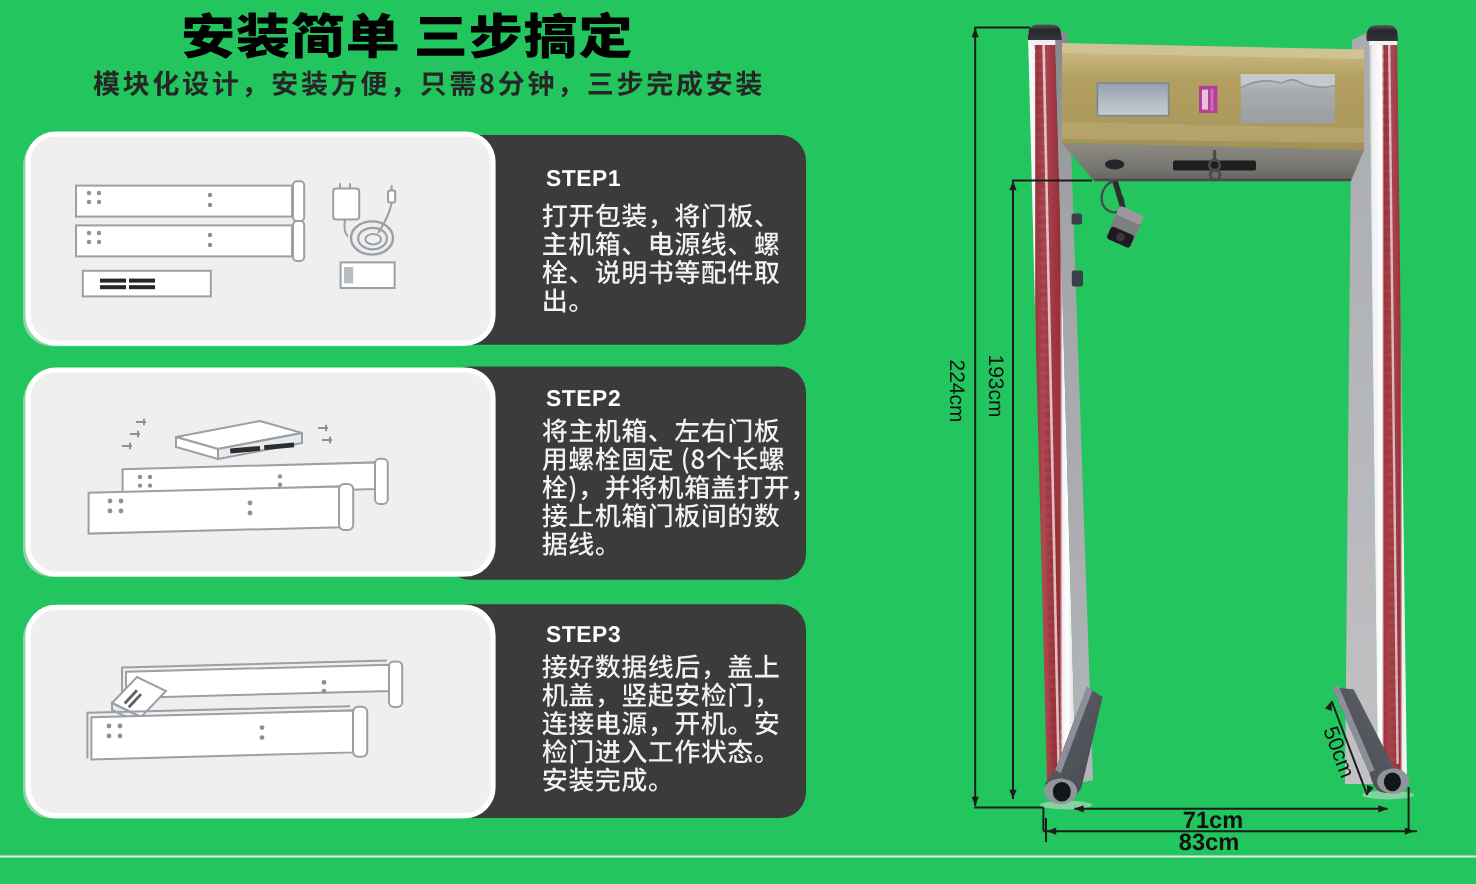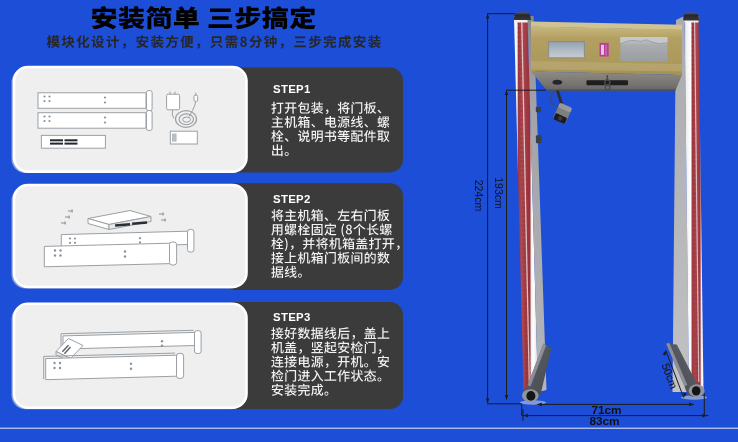--- a/index.html
+++ b/index.html
@@ -1,15 +1,15 @@
 <!DOCTYPE html>
 <html><head><meta charset="utf-8">
 <style>
 html,body{margin:0;padding:0;background:#fff;}
-#page{position:relative;width:738px;height:442px;background:#1d4ed8;overflow:hidden;
+#page{position:relative;width:738px;height:442px;background:#22c55e;overflow:hidden;
 font-family:"Liberation Sans",sans-serif;}
 </style></head>
 <body>
 <div id="page">
 <svg width="738" height="442" viewBox="0 0 738 442">
 <defs>
 <linearGradient id="lpf" x1="0" y1="0" x2="1" y2="0">
  <stop offset="0" stop-color="#fbfbfb"></stop>
           <stop offset="0.14" stop-color="#f3f3f4"></stop>
  <stop offset="0.16" stop-color="#9c353d"></stop>

